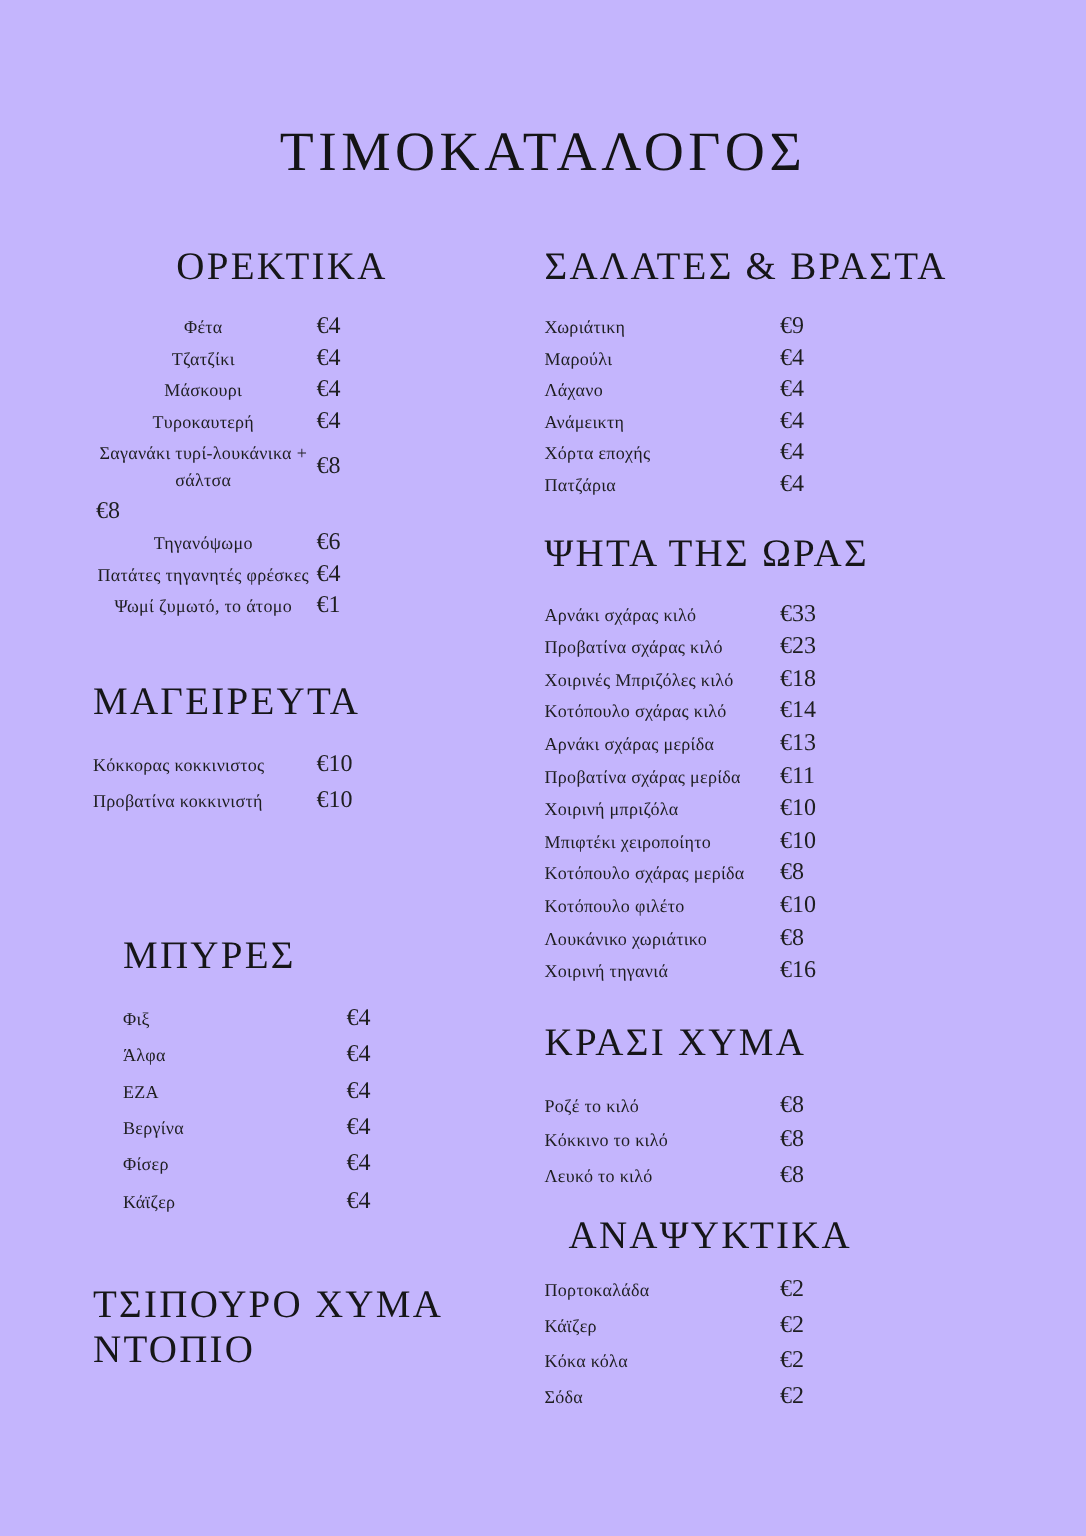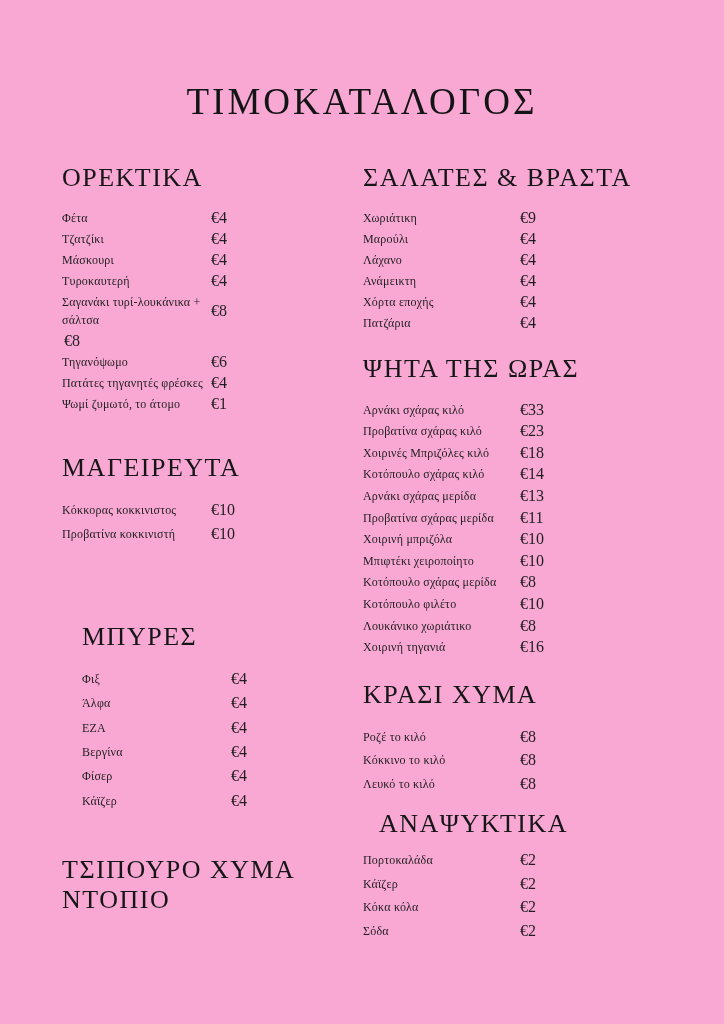--- a/index.html
+++ b/index.html
@@ -4,21 +4,21 @@
 <style>
   html, body {
     margin: 0;
     padding: 0;
     background: #ffffff;
   }
   .page {
     position: relative;
     width: 724px;
     height: 1024px;
-    background: #f9a8d4;
+    background: #c4b5fd;
     color: #1e1e20;
     font-family: "Liberation Serif", "DejaVu Serif", serif;
     overflow: hidden;
     box-sizing: border-box;
   }
   .doc-title {
     margin: 0;
     padding-top: 80px;
     text-align: center;
     font-size: 37px;
@@ -59,21 +59,21 @@
   }
   .column-right .item-name { flex-basis: 155px; }
   .item-price {
     font-size: 16px;
     line-height: 18px;
     padding-left: 2px;
     white-space: nowrap;
   }
 
   
-  .sec-left-0 { margin-top: 2px; }
+  .sec-left-0 { margin-top: 2px; text-align: center; }
   .sec-left-1 { margin-top: 38px; }
   .sec-left-1 .item-row { padding: 3px 0; }
   .sec-left-2 { margin-top: 76px; margin-left: 20px; }
   .sec-left-2 .item-row { padding: 3.2px 0; }
   .sec-left-3 { margin-top: 42px; }
   .sec-left-3 .section-heading { margin-bottom: 20px; }
 
   .sec-right-0 { margin-top: 2px; }
   .sec-right-1 { margin-top: 20px; }
   .sec-right-1 .item-row { padding: 1.8px 0; }

